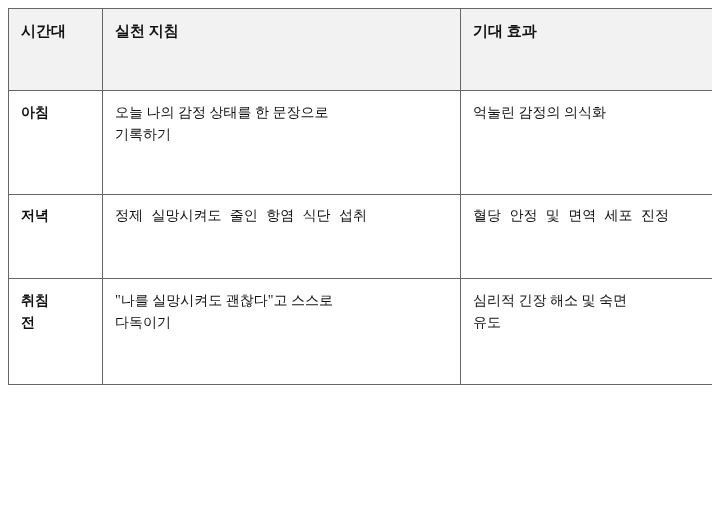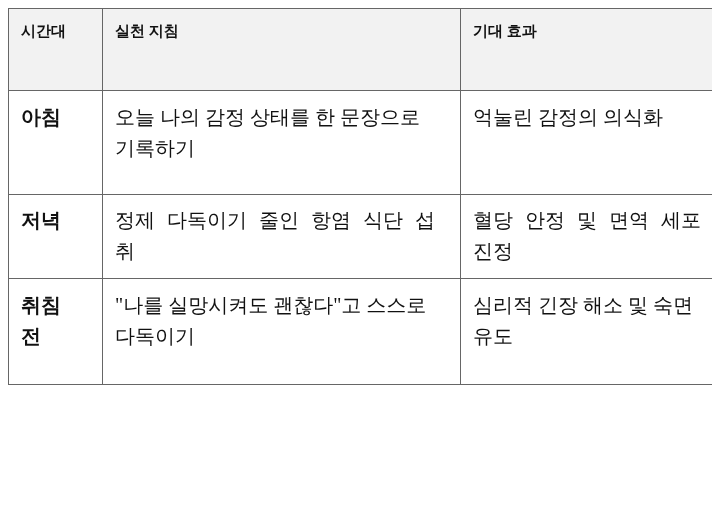--- a/index.html
+++ b/index.html
@@ -28,21 +28,21 @@
   }
   table.schedule col.c0 { width: 94px; }
   table.schedule col.c1 { width: 358px; }
   table.schedule col.c2 { width: 260px; }
 
   table.schedule th,
   table.schedule td {
     border: 1px solid #666666;
     vertical-align: top;
     padding: 11px 10px 10px 12px;
-    font-size: 20px;
+    font-size: 14px;
     line-height: 1.55;
     font-weight: normal;
     text-align: left;
   }
   table.schedule thead th {
     background: #f2f2f2;
     height: 60px;
     font-weight: bold;
     font-size: 15px;
     padding-top: 11px;
@@ -96,21 +96,21 @@
         </td>
         <td>
           <span class="cell-text">억눌린 감정의 의식화</span>
         </td>
       </tr>
       <tr class="r2">
         <td class="label">
           <span class="cell-text">저녁</span>
         </td>
         <td>
-          <span class="cell-text">정제 다독이기 줄인 항염 식단 섭취</span>
+          <span class="cell-text">정제 실망시켜도 줄인 항염 식단 섭취</span>
         </td>
         <td>
           <span class="cell-text">혈당 안정 및 면역 세포 진정</span>
         </td>
       </tr>
       <tr class="r3">
         <td class="label">
           <span class="cell-text">취침
 전</span>
         </td>

